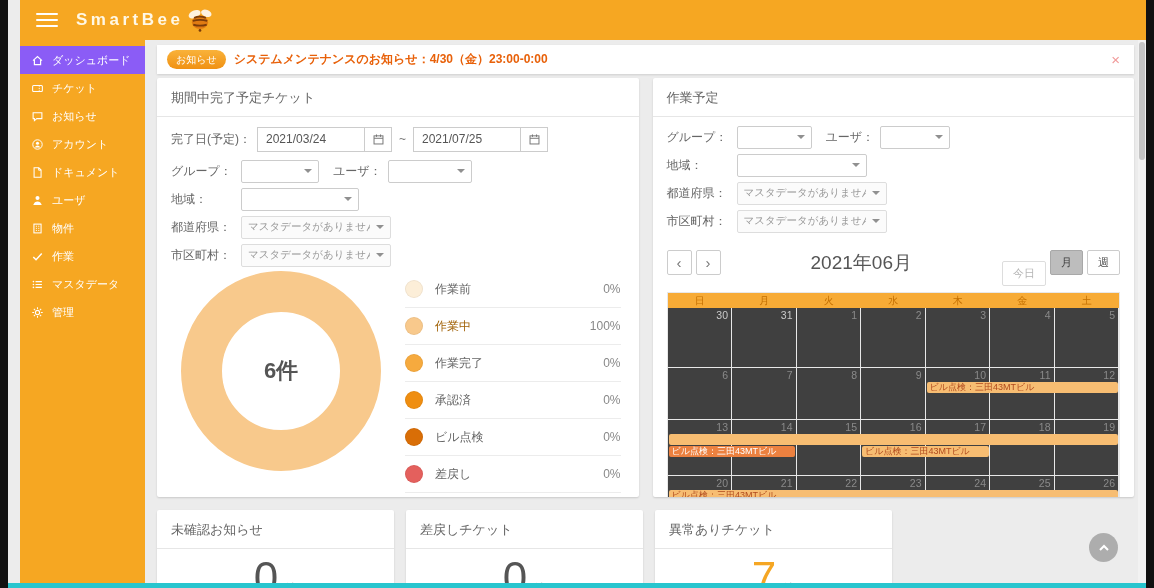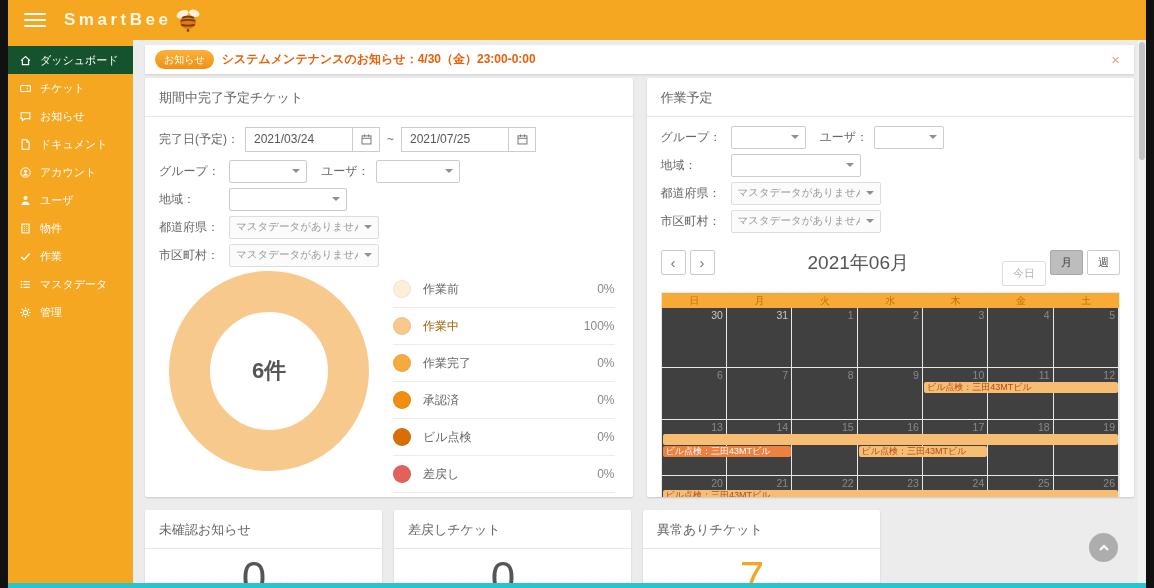--- a/index.html
+++ b/index.html
@@ -1,38 +1,38 @@
 <!DOCTYPE html>
 <html><head>
 <meta charset="utf-8">
 <style>
   * { box-sizing: border-box; }
   body { margin:0; width:1154px; height:588px; background:#111; overflow:hidden; position:relative;
          font-family:"Liberation Sans","DejaVu Sans",sans-serif; }
   .page { position:absolute; left:8px; right:8px; top:0; bottom:0; background:#ececec;
-          display:flex; flex-direction:column; overflow:hidden; }
+          display:flex; flex-direction:column; overflow:hidden;padding-left:12px; }
 
   
   .topbar { height:40px; background:#f6a722; display:flex; align-items:center; padding:0 16px; flex-shrink:0; }
   .hamburger { width:22px; display:flex; flex-direction:column; gap:3.5px; cursor:pointer; margin-right:18px; }
   .hamburger span { height:2.5px; background:#fff; border-radius:1px; }
   .logo { display:flex; align-items:center; gap:2px; }
   .logo-text { font-size:17px; font-weight:bold; letter-spacing:3.5px; color:#fff8e6; }
   .bee svg { width:30px; height:27px; display:block; }
   .header-right { margin-left:auto; display:flex; align-items:center; gap:14px; }
   .project-info { text-align:right; color:#fff; font-size:10.5px; line-height:1.5; white-space:nowrap; }
   .bell svg { width:17px; height:17px; display:block; }
   .avatar { width:29px; height:29px; border-radius:50%; background:#faf6ee; display:flex; align-items:center; justify-content:center; cursor:pointer; }
   .avatar svg { width:20px; height:20px; }
 
   
   .body-row { flex:1; display:flex; min-height:0; }
   .sidebar { width:125px; background:#f6a722; padding-top:6px; flex-shrink:0; }
   .side-item { height:28px; display:flex; align-items:center; padding:0 11px; color:#fff; font-size:11px; cursor:pointer; white-space:nowrap; }
-  .side-item.active { background:#14532d;align-items:center; }
+  .side-item.active { background:#8b5cf6;align-items:center; }
   .side-icon { width:13px; height:13px; margin-right:8px; flex-shrink:0; }
   .side-icon svg { width:13px; height:13px; display:block; }
   main { flex:1; min-width:0; padding:5px 12px 0; overflow:hidden; }
 
   
   .notice-bar { background:#fff; height:29px; display:flex; align-items:center; padding:0 10px; margin-bottom:4px; box-shadow:0 1px 2px rgba(0,0,0,.12); }
   .notice-badge { background:linear-gradient(#f9b23a,#f09113); color:#fff; font-size:10px; padding:2.5px 9px; border-radius:10px; flex-shrink:0; }
   .notice-text { color:#e8610a; font-size:12px; font-weight:bold; margin-left:8px; }
   .notice-close { margin-left:auto; color:#f19999; font-size:15px; cursor:pointer; padding:0 4px; }
 
@@ -149,35 +149,35 @@
           <span class="side-icon">
             <svg viewBox="0 0 16 16">
               <path d="M2.6 3.4h10.8v7.2H7.2l-3 2.4v-2.4H2.6z" fill="none" stroke="currentColor" stroke-width="1.3"></path>
             </svg>
           </span>
           <span class="side-label">お知らせ</span>
         </div>
         <div class="side-item">
           <span class="side-icon">
             <svg viewBox="0 0 16 16">
-              <path d="M3.8 2.2h5.8l2.8 2.8v8.8H3.8z" fill="none" stroke="currentColor" stroke-width="1.3"></path>
-              <path d="M9.4 2.4v2.8h2.8" fill="none" stroke="currentColor" stroke-width="1.1"></path>
-            </svg>
-          </span>
-          <span class="side-label">ドキュメント</span>
-        </div>
-        <div class="side-item">
-          <span class="side-icon">
-            <svg viewBox="0 0 16 16">
               <circle cx="8" cy="8" r="5.8" fill="none" stroke="currentColor" stroke-width="1.2"></circle>
               <circle cx="8" cy="6.4" r="1.9" fill="currentColor"></circle>
               <path d="M4.6 11.8c.8-1.8 2-2.7 3.4-2.7s2.6.9 3.4 2.7" fill="currentColor"></path>
             </svg>
           </span>
           <span class="side-label">アカウント</span>
+        </div>
+        <div class="side-item">
+          <span class="side-icon">
+            <svg viewBox="0 0 16 16">
+              <path d="M3.8 2.2h5.8l2.8 2.8v8.8H3.8z" fill="none" stroke="currentColor" stroke-width="1.3"></path>
+              <path d="M9.4 2.4v2.8h2.8" fill="none" stroke="currentColor" stroke-width="1.1"></path>
+            </svg>
+          </span>
+          <span class="side-label">ドキュメント</span>
         </div>
         <div class="side-item">
           <span class="side-icon">
             <svg viewBox="0 0 16 16">
               <circle cx="8" cy="5" r="2.5" fill="currentColor"></circle>
               <path d="M2.8 13.4c.9-2.9 2.9-4.3 5.2-4.3s4.3 1.4 5.2 4.3z" fill="currentColor"></path>
             </svg>
           </span>
           <span class="side-label">ユーザ</span>
         </div>

